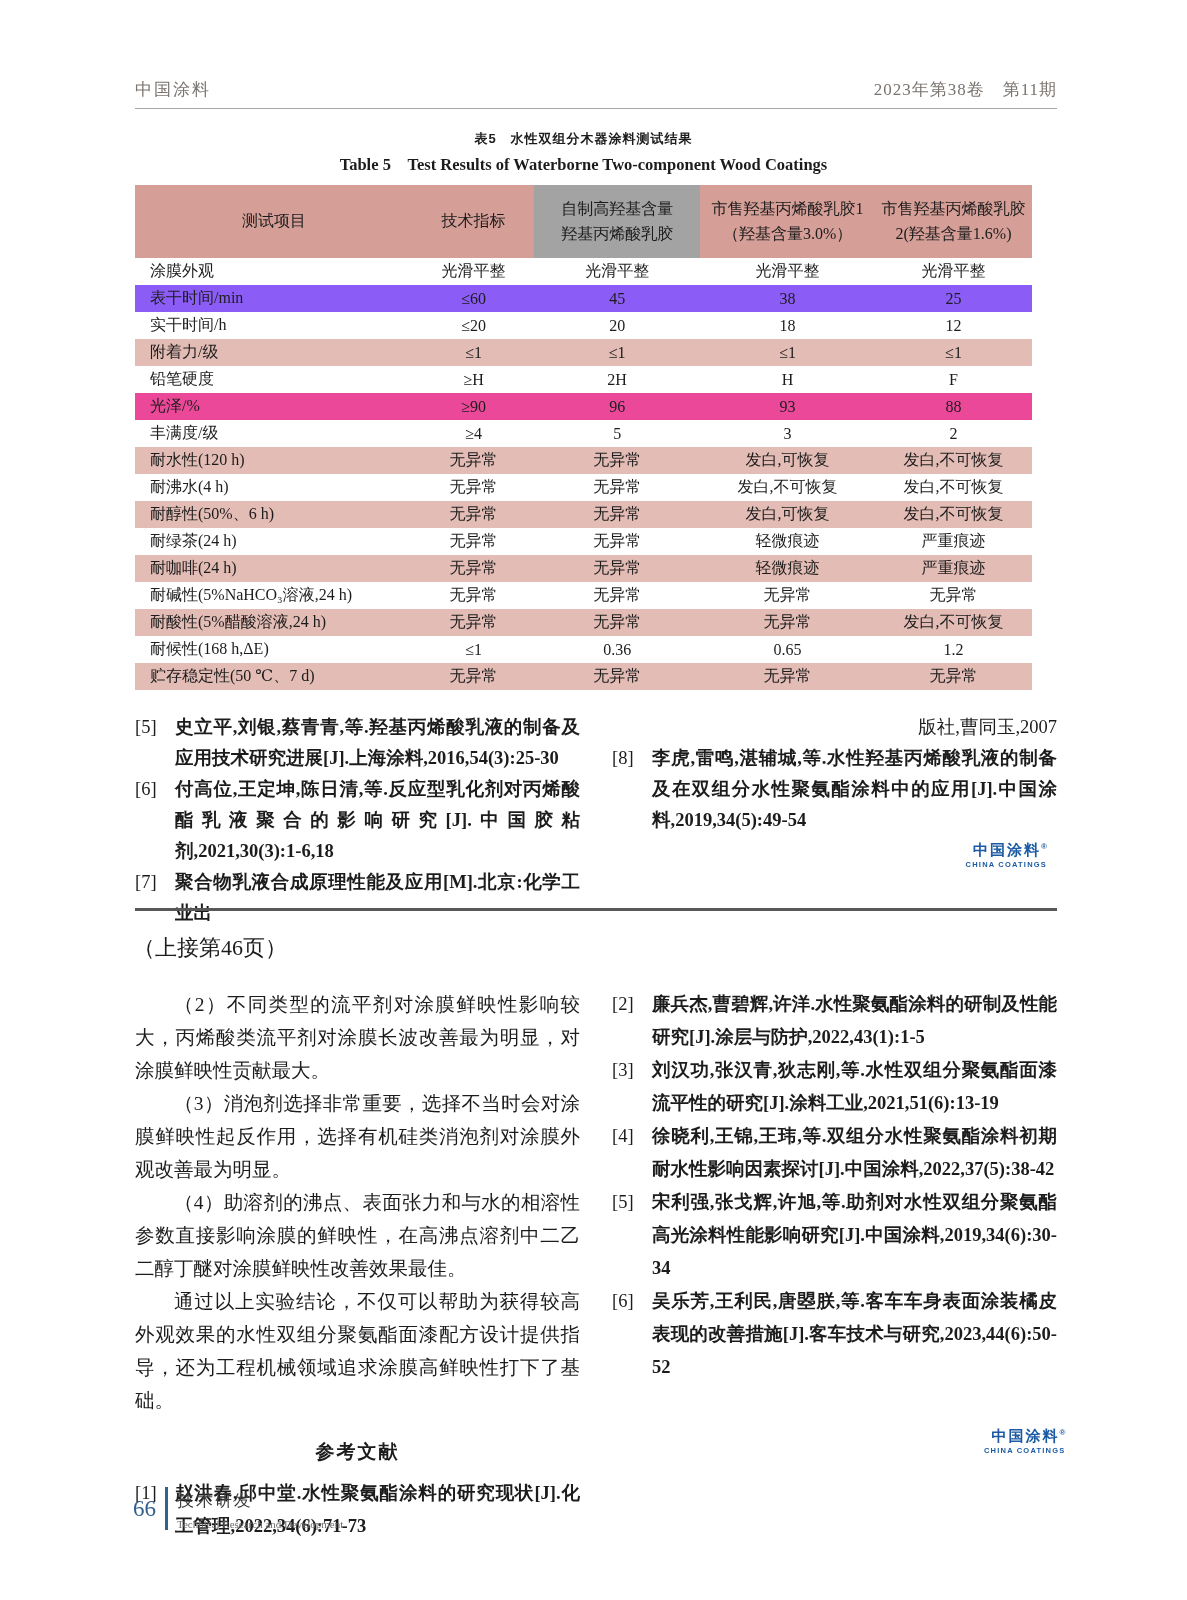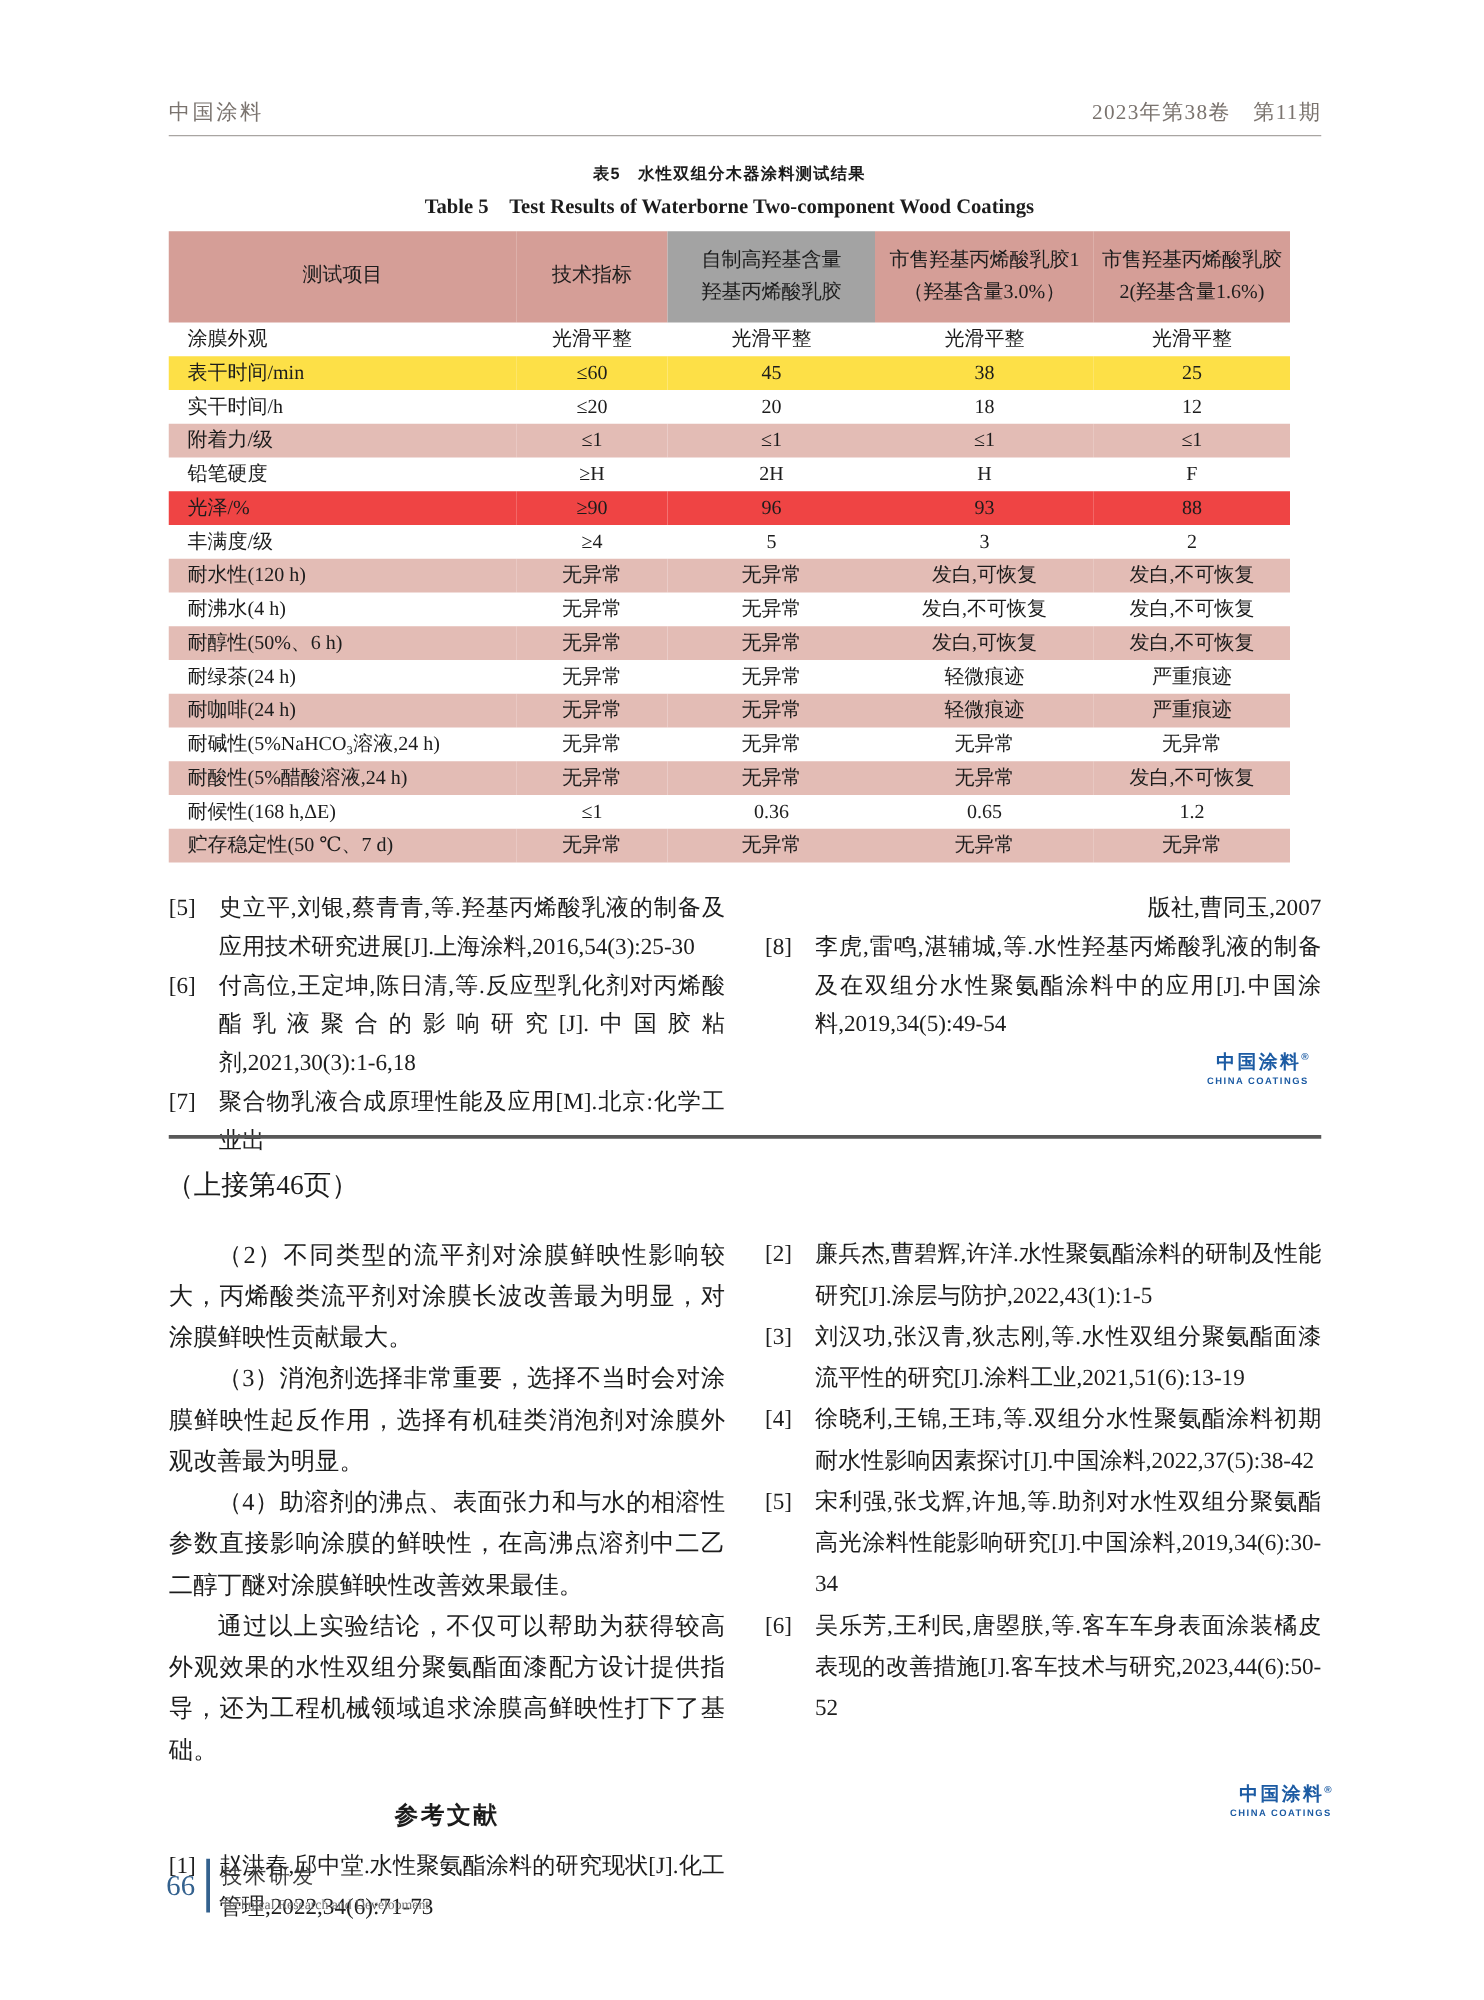--- a/index.html
+++ b/index.html
@@ -33,21 +33,21 @@
     height:27px; text-align:center; vertical-align:middle; padding:1px 2px;
   }
   table.results td.item{ text-align:left; padding-left:15px; }
   col.c1{ width:31%; } col.c2{ width:13.5%; } col.c3{ width:18.5%; }
   col.c4{ width:19.5%; } col.c5{ width:17.5%; }
   
   .refs-top{ position:absolute; top:712px; left:135px; width:922px; display:flex; gap:32px; }
   .refs-col{ flex:1; font-size:18.5px; line-height:31px; }
   .ref-item{ display:flex; }
   .ref-num{ width:40px; flex:0 0 40px; }
-  .ref-text{ flex:1; text-align:justify; }
+  .ref-text{ flex:1; text-align:justify;font-weight:bold; }
   .ref-cont{ padding-left:40px;text-align:right; }
   
   .logo{ text-align:right; display:inline-block; line-height:1.1; }
   .logo-zh{ font-family:"Liberation Sans","DejaVu Sans",sans-serif; font-weight:bold; font-size:15px; letter-spacing:2px; }
   .logo-reg{ font-size:8px; vertical-align:super; letter-spacing:0; }
   .logo-en{ font-family:"Liberation Sans","DejaVu Sans",sans-serif; font-weight:bold; font-size:7.5px; letter-spacing:1.2px; margin-top:2px; }
   .logo-wrap-top{ text-align:right; margin-top:6px; padding-right:10px; }
   .logo-abs{ position:absolute; top:1428px; left:984px; }
   
   .divider{ position:absolute; top:908px; left:135px; width:922px; border-top:3px solid #585858; }
@@ -100,21 +100,21 @@
         </tr>
     </thead>
     <tbody>
         <tr>
           <td class="item">涂膜外观</td>
           <td>光滑平整</td>
           <td>光滑平整</td>
           <td>光滑平整</td>
           <td>光滑平整</td>
         </tr>
-        <tr style="background: #fde047;">
+        <tr style="background: #8b5cf6;">
           <td class="item">表干时间/min</td>
           <td>≤60</td>
           <td>45</td>
           <td>38</td>
           <td>25</td>
         </tr>
         <tr>
           <td class="item">实干时间/h</td>
           <td>≤20</td>
           <td>20</td>
@@ -128,21 +128,21 @@
           <td>≤1</td>
           <td>≤1</td>
         </tr>
         <tr>
           <td class="item">铅笔硬度</td>
           <td>≥H</td>
           <td>2H</td>
           <td>H</td>
           <td>F</td>
         </tr>
-        <tr style="background: #ef4444;">
+        <tr style="background: #ec4899;">
           <td class="item">光泽/%</td>
           <td>≥90</td>
           <td>96</td>
           <td>93</td>
           <td>88</td>
         </tr>
         <tr>
           <td class="item">丰满度/级</td>
           <td>≥4</td>
           <td>5</td>

